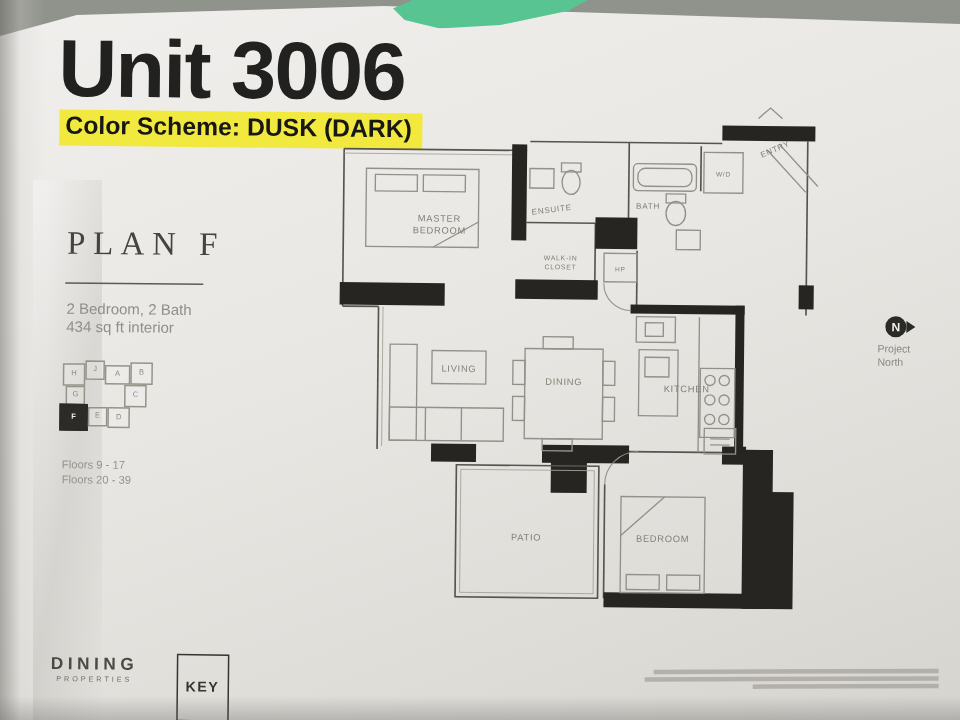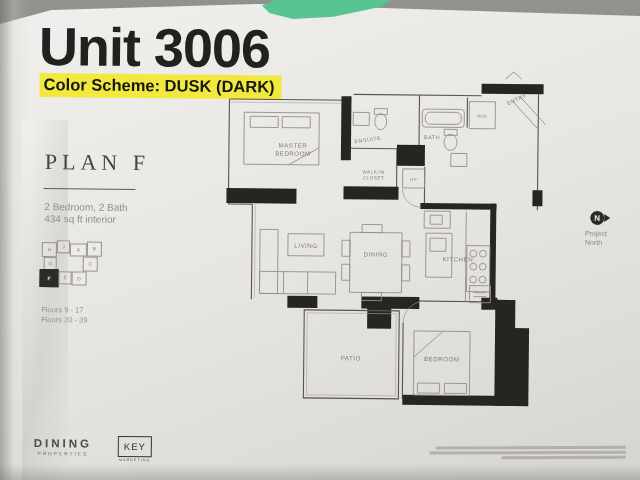--- a/index.html
+++ b/index.html
@@ -34,21 +34,21 @@
   .compass-circle{left:590px;top:208px;width:14px;height:14px;border-radius:50%;background:#2a2a27;
     color:#efeeec;font-size:8px;font-weight:bold;display:flex;align-items:center;justify-content:center;}
   .compass-arrow{left:604px;top:211px;width:0;height:0;border-left:6px solid #2a2a27;
     border-top:4px solid transparent;border-bottom:4px solid transparent;}
   .compass-label{left:585px;top:226px;font-size:7px;line-height:9px;color:#8b8882;}
   
   .brand1{left:36px;top:440px;text-align:center;color:#4c4a44;}
   .brand1-name{font-size:11.5px;letter-spacing:3px;font-weight:bold;}
   .brand1-sub{font-size:4.8px;letter-spacing:2px;margin-top:2px;color:#6e6c66;}
   .brand2{left:120px;top:438px;text-align:center;color:#37352f;}
-  .brand2-box{border:1.6px solid #37352f;padding:4px 5px;font-size:9.5px;font-weight:normal;letter-spacing:1px;display:inline-block;}
+  .brand2-box{border:1.6px solid #37352f;padding:16px 5px;font-size:9.5px;font-weight:bold;letter-spacing:1px;display:inline-block;}
   .brand2-sub{font-size:3.8px;letter-spacing:1px;margin-top:1px;color:#55534d;}
   
   .fineprint{left:430px;top:444px;width:198px;transform:rotate(-.8deg);}
   .fp-line{height:2.5px;background:#a5a39e;opacity:.75;margin:0 0 2.6px auto;}
   svg text{font-family:"Liberation Sans",sans-serif;}
 </style>
 </head>
 <body>
 
 <div class="stage">

